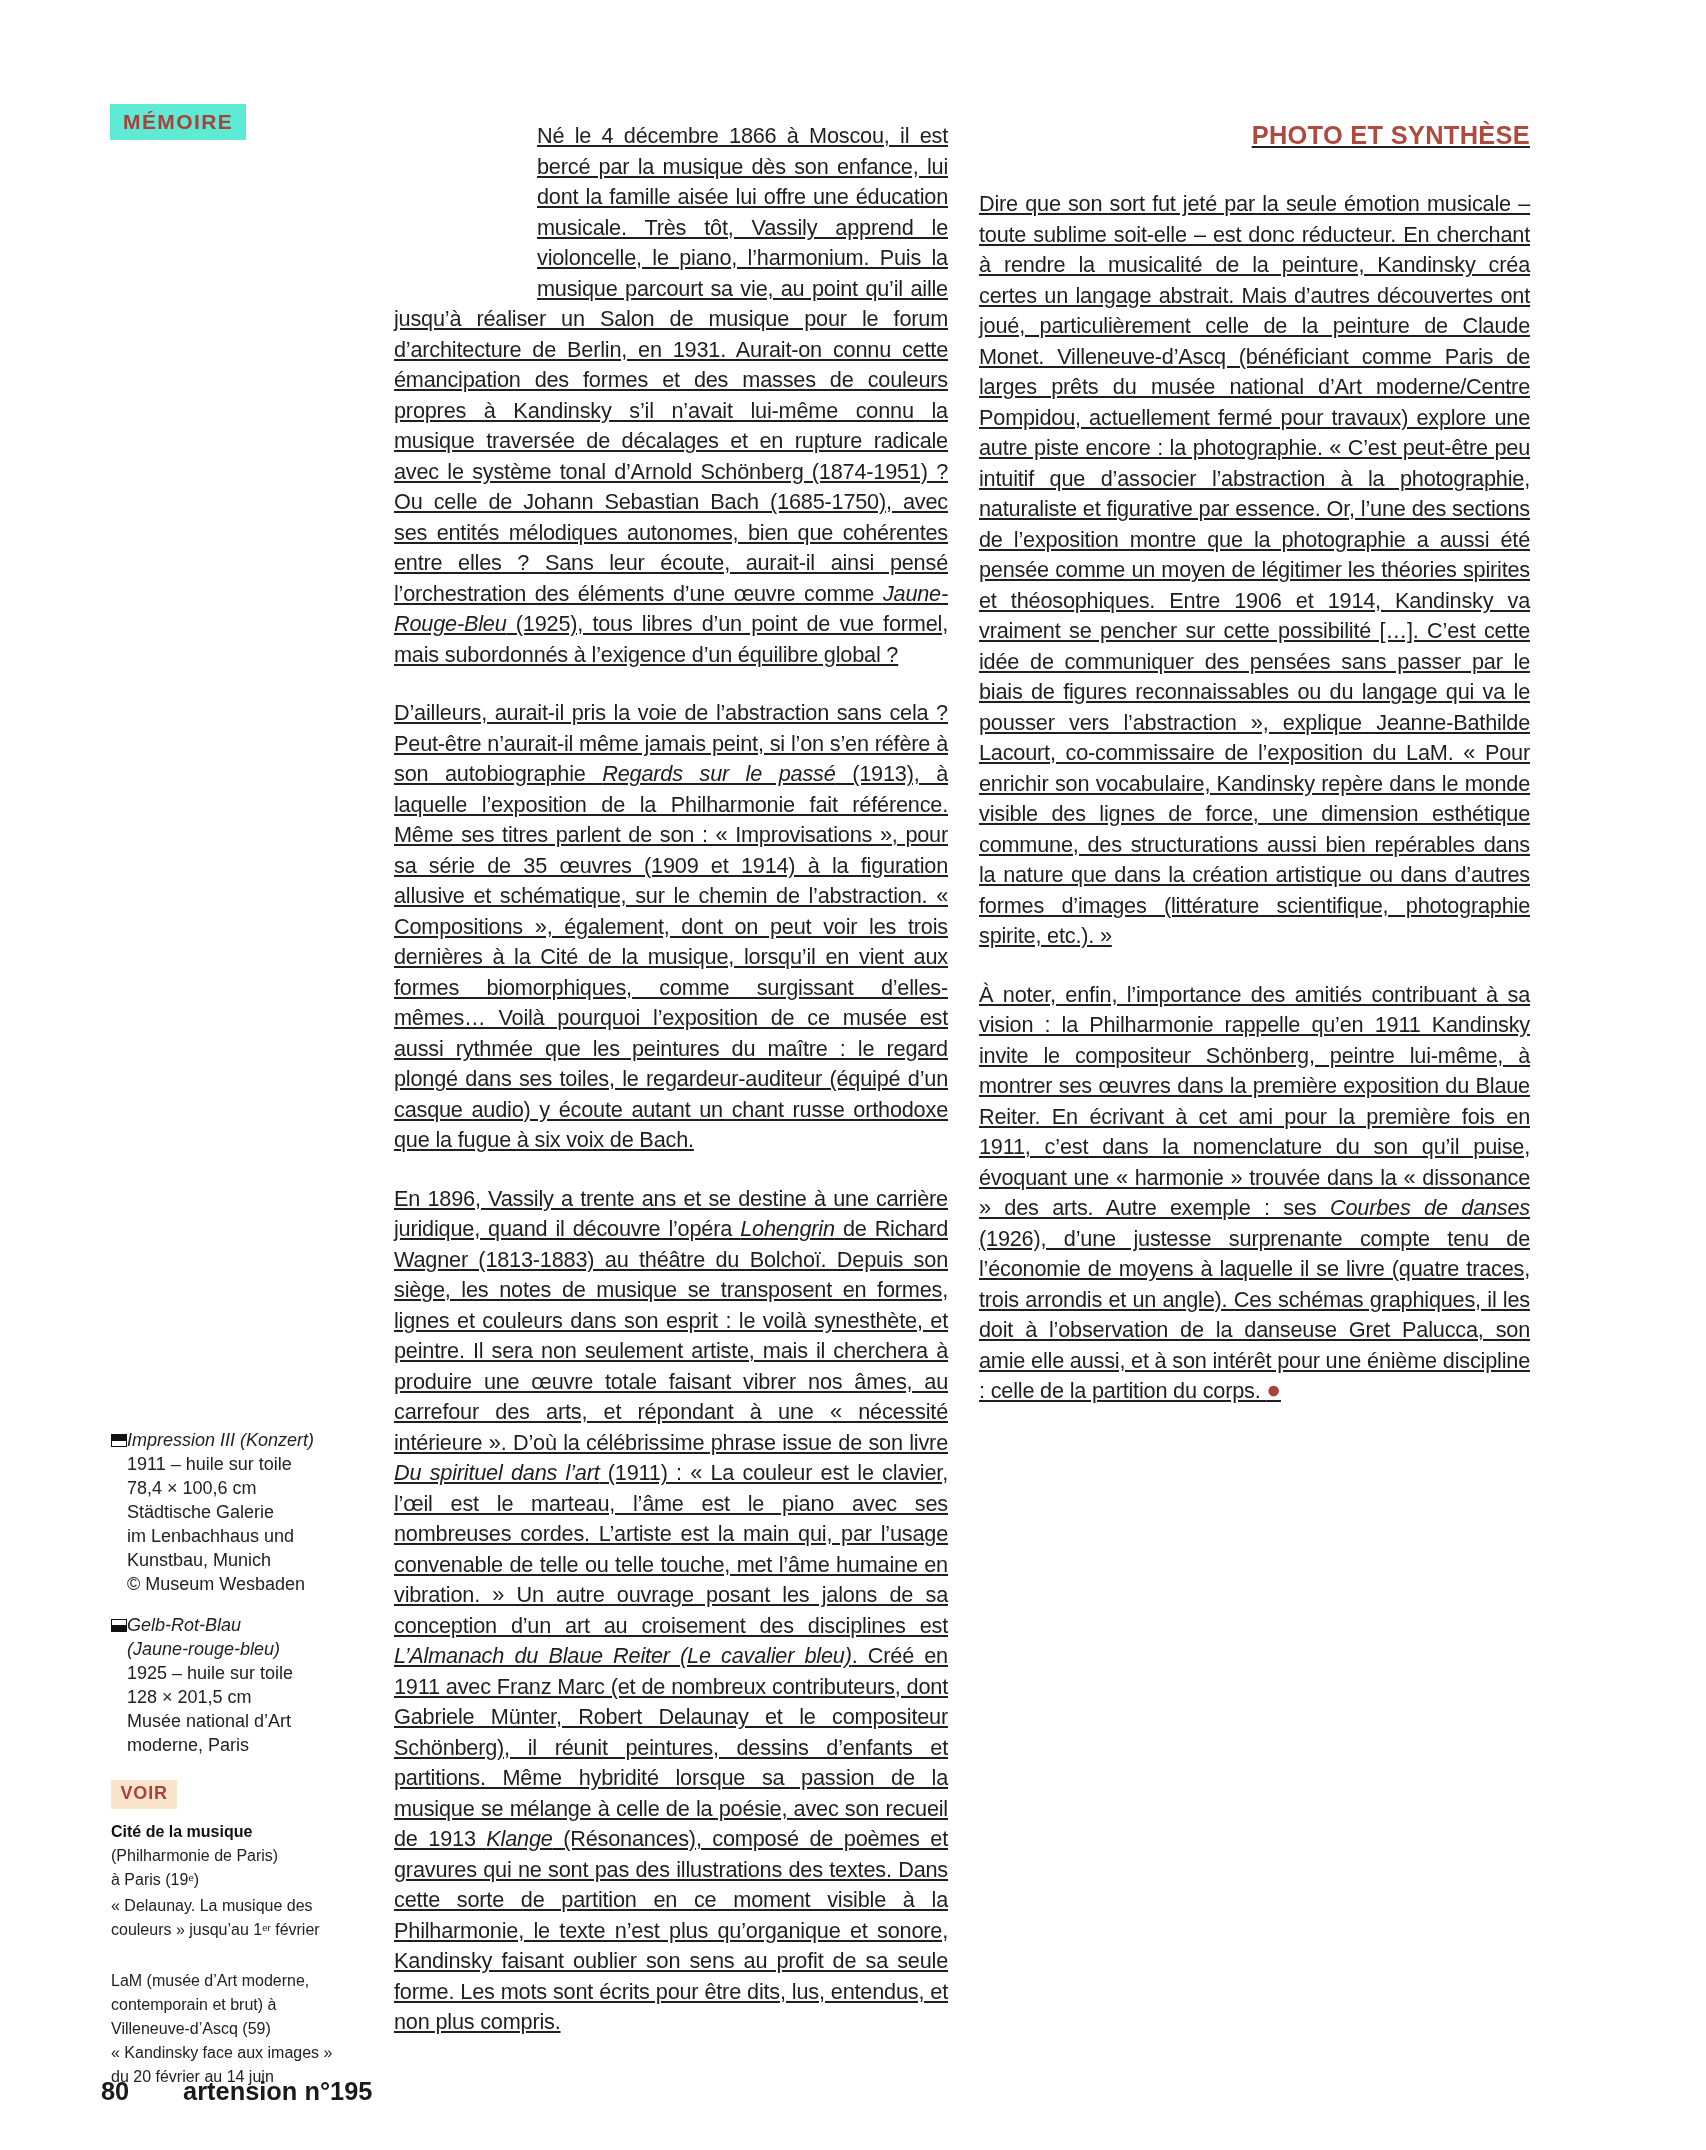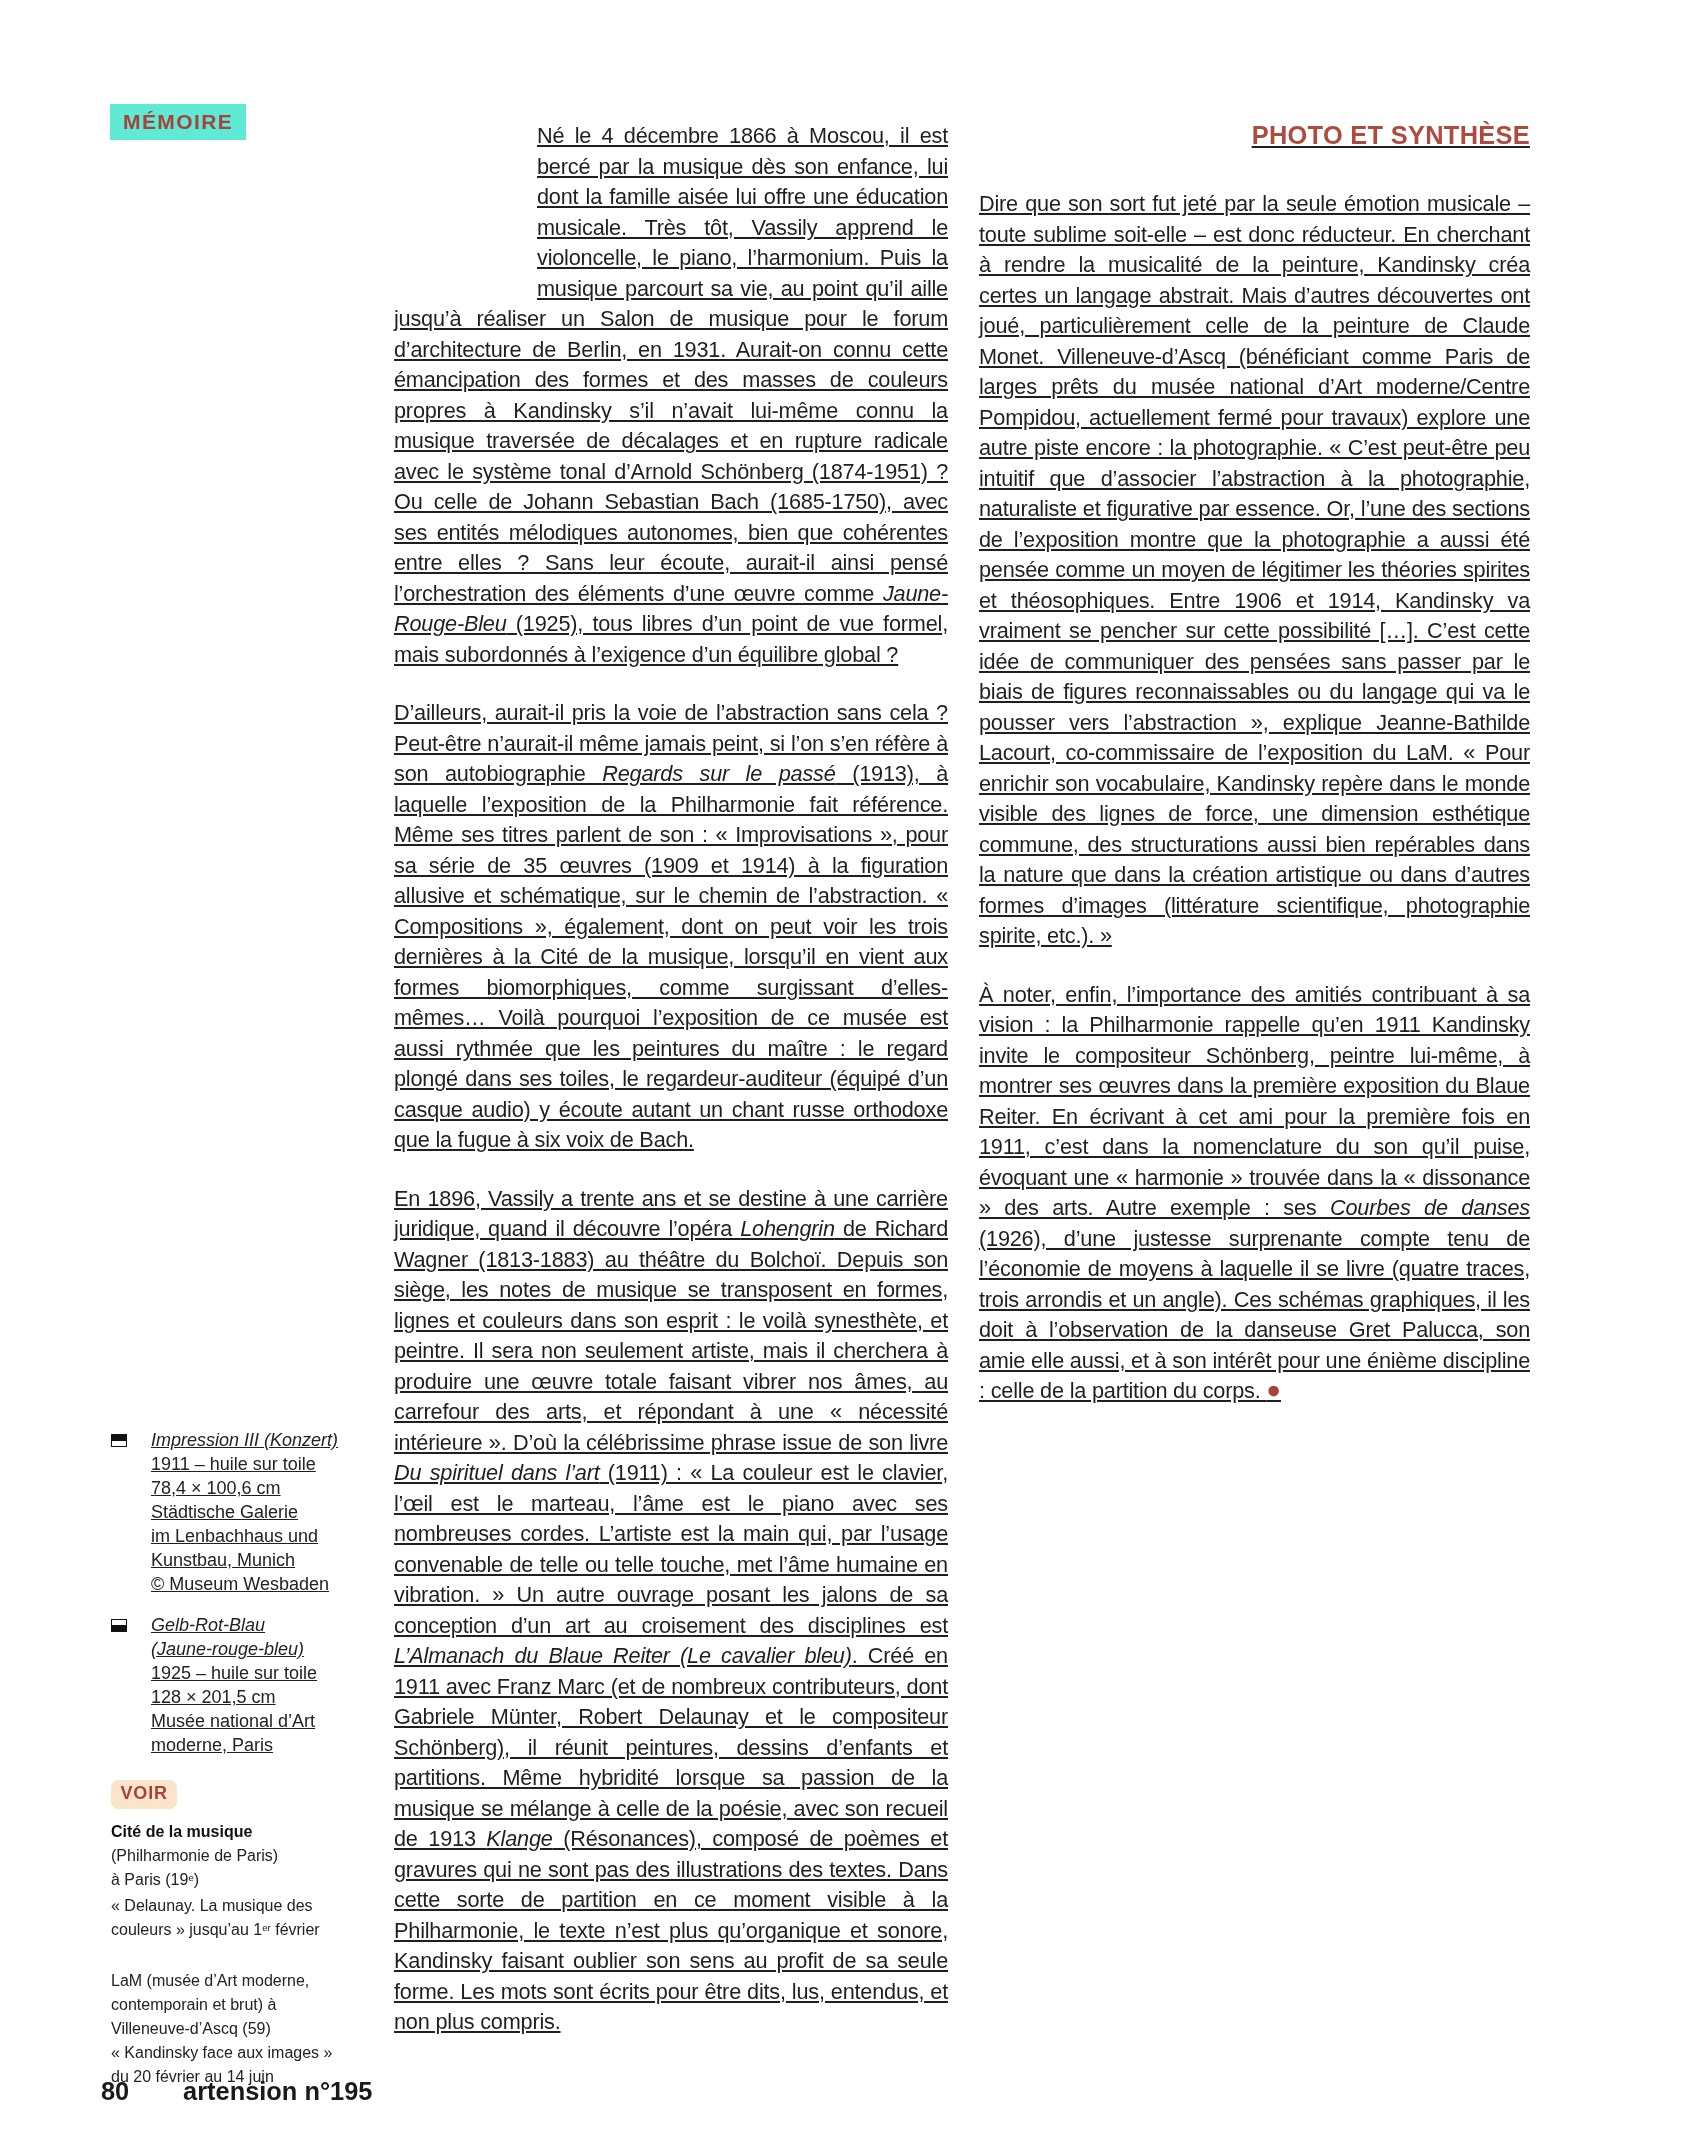--- a/index.html
+++ b/index.html
@@ -28,32 +28,31 @@
     margin:32px 0 38px 0;
     font-size:25.4px;line-height:28px;font-weight:700;
     color:#ae4a3e;letter-spacing:0.3px;text-align:right;
   }
   .col-right .col-heading{margin-top:0;margin-bottom:40px;}
   .it{font-style:italic;}
   .sup{font-size:0.6em;position:relative;top:-0.45em;letter-spacing:0;}
   .end-dot{color:#a8433a;font-size:24.5px;line-height:0;}
   
   .sidebar{position:absolute;left:111px;top:1428px;width:264px;}
-  .caption{display:flex;gap:24px;margin-bottom:17px;text-decoration:underline;}
+  .caption{display:flex;gap:0;margin-bottom:17px;}
   .pos-icon{flex:0 0 auto;width:14px;height:11.3px;border:1.4px solid #111;margin-top:5.6px;}
   .icon-top{background:linear-gradient(#111 0 58%,#fff 58% 100%);}
   .icon-bottom{background:linear-gradient(#fff 0 42%,#111 42% 100%);}
   .caption-text{font-size:18px;line-height:24px;color:#222;}
   .cap-title{font-style:italic;}
   .voir-badge{
     display:inline-block;margin:5.6px 0 11.3px 0;
     background:#fbe4cc;color:#a8423a;
     font-weight:700;font-size:18px;letter-spacing:0.9px;
     padding:3.8px 9.4px 4.7px 9.4px;
-    border-radius:7px;
   }
   .voir-entry{font-size:16px;line-height:24px;color:#222;margin-bottom:24.5px;}
   .voir-line.bold{font-weight:700;color:#111;}
   
   .footer{position:absolute;left:101px;top:2077px;font-size:25.4px;font-weight:700;color:#1a1a1a;}
   .page-num{display:inline-block;min-width:75px;}
   .mag-name{display:inline-block;}
 </style>
 </head>
 <body>

